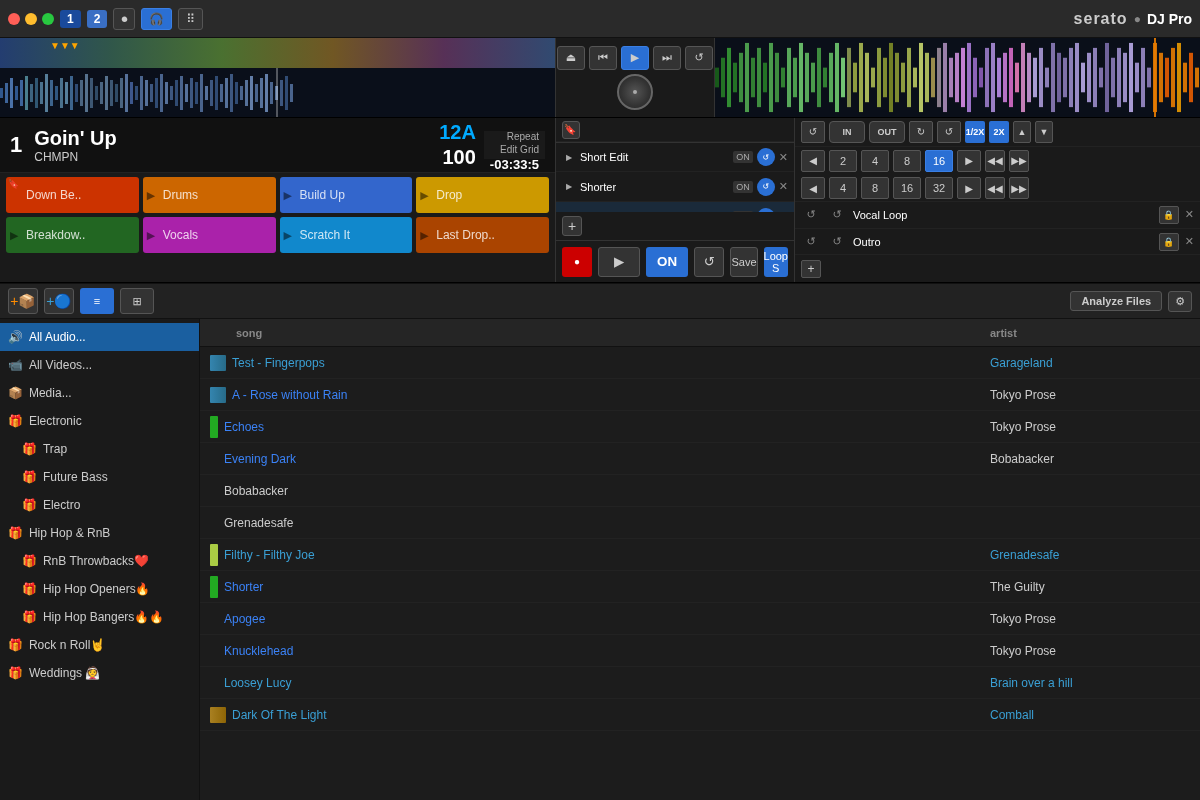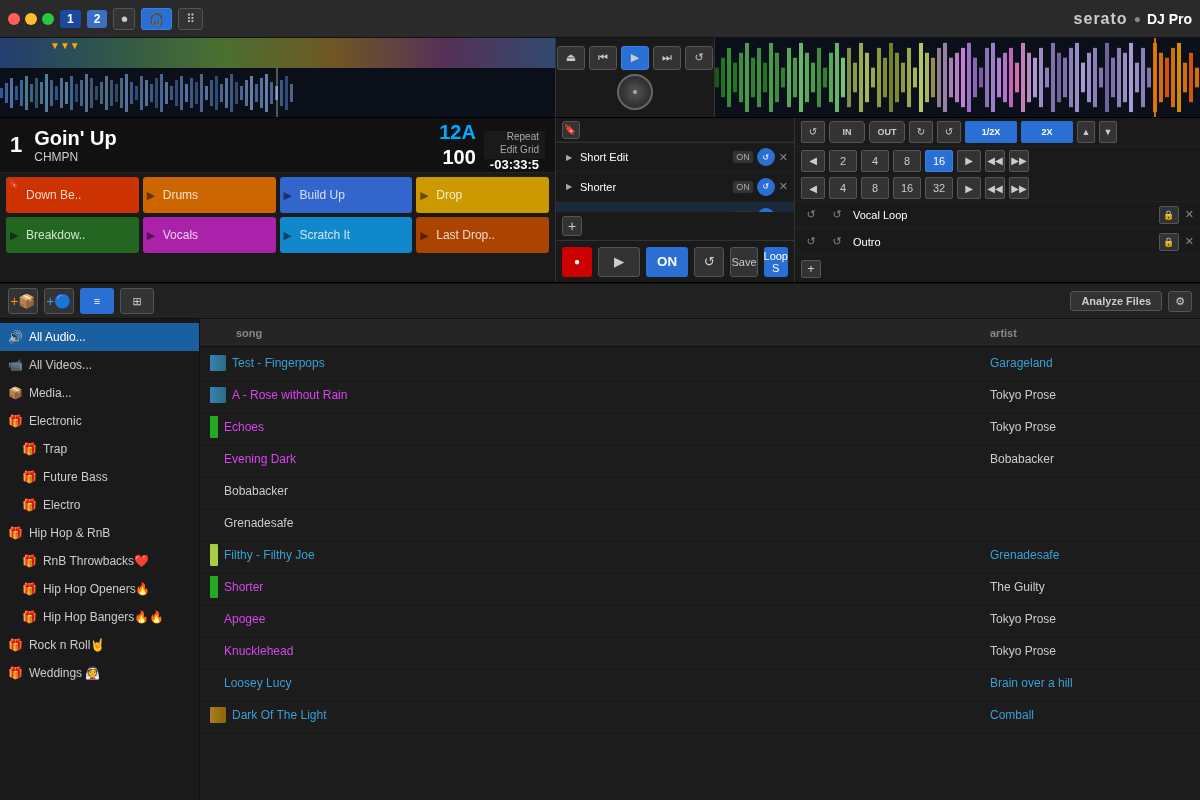--- a/index.html
+++ b/index.html
@@ -695,21 +695,21 @@
     .col-artist { width: 200px; }
     .track-row {
       height: 32px;
       display: flex;
       align-items: center;
       padding: 0 10px;
       border-bottom: 1px solid #222;
       cursor: pointer;
       gap: 6px;
     }
-    .track-song { flex: 1; font-size: 12px; color: #d946ef; display: flex; align-items: center; gap: 6px; }
+    .track-song { flex: 1; font-size: 12px; color: #3b82f6; display: flex; align-items: center; gap: 6px; }
     .track-song.blue-text { color: #3a9fd4; }
     .track-artist { width: 200px; font-size: 12px; color: #ccc; }
     .track-artist.blue-text { color: #3a9fd4; margin-left: 12px; }
     .color-dot {
       width: 8px;
       height: 22px;
       border-radius: 1px;
       flex-shrink: 0;
     }
     .waveform-thumb {
@@ -740,21 +740,21 @@
       cursor: pointer;
       font-size: 9px;
       font-weight: bold;
       display: flex;
       align-items: center;
       justify-content: center;
     }
     .in-btn { background: #333; color: #ccc; }
     .out-btn { background: #333; color: #ccc; }
     .half-btn, .double-btn {
-      width: 52px;
+      width: 20px;
       height: 22px;
       background: #2a6fd4;
       border: none;
       border-radius: 2px;
       color: #fff;
       cursor: pointer;
       font-size: 9px;
       font-weight: bold;
     }
     .loop-spin-btn {

